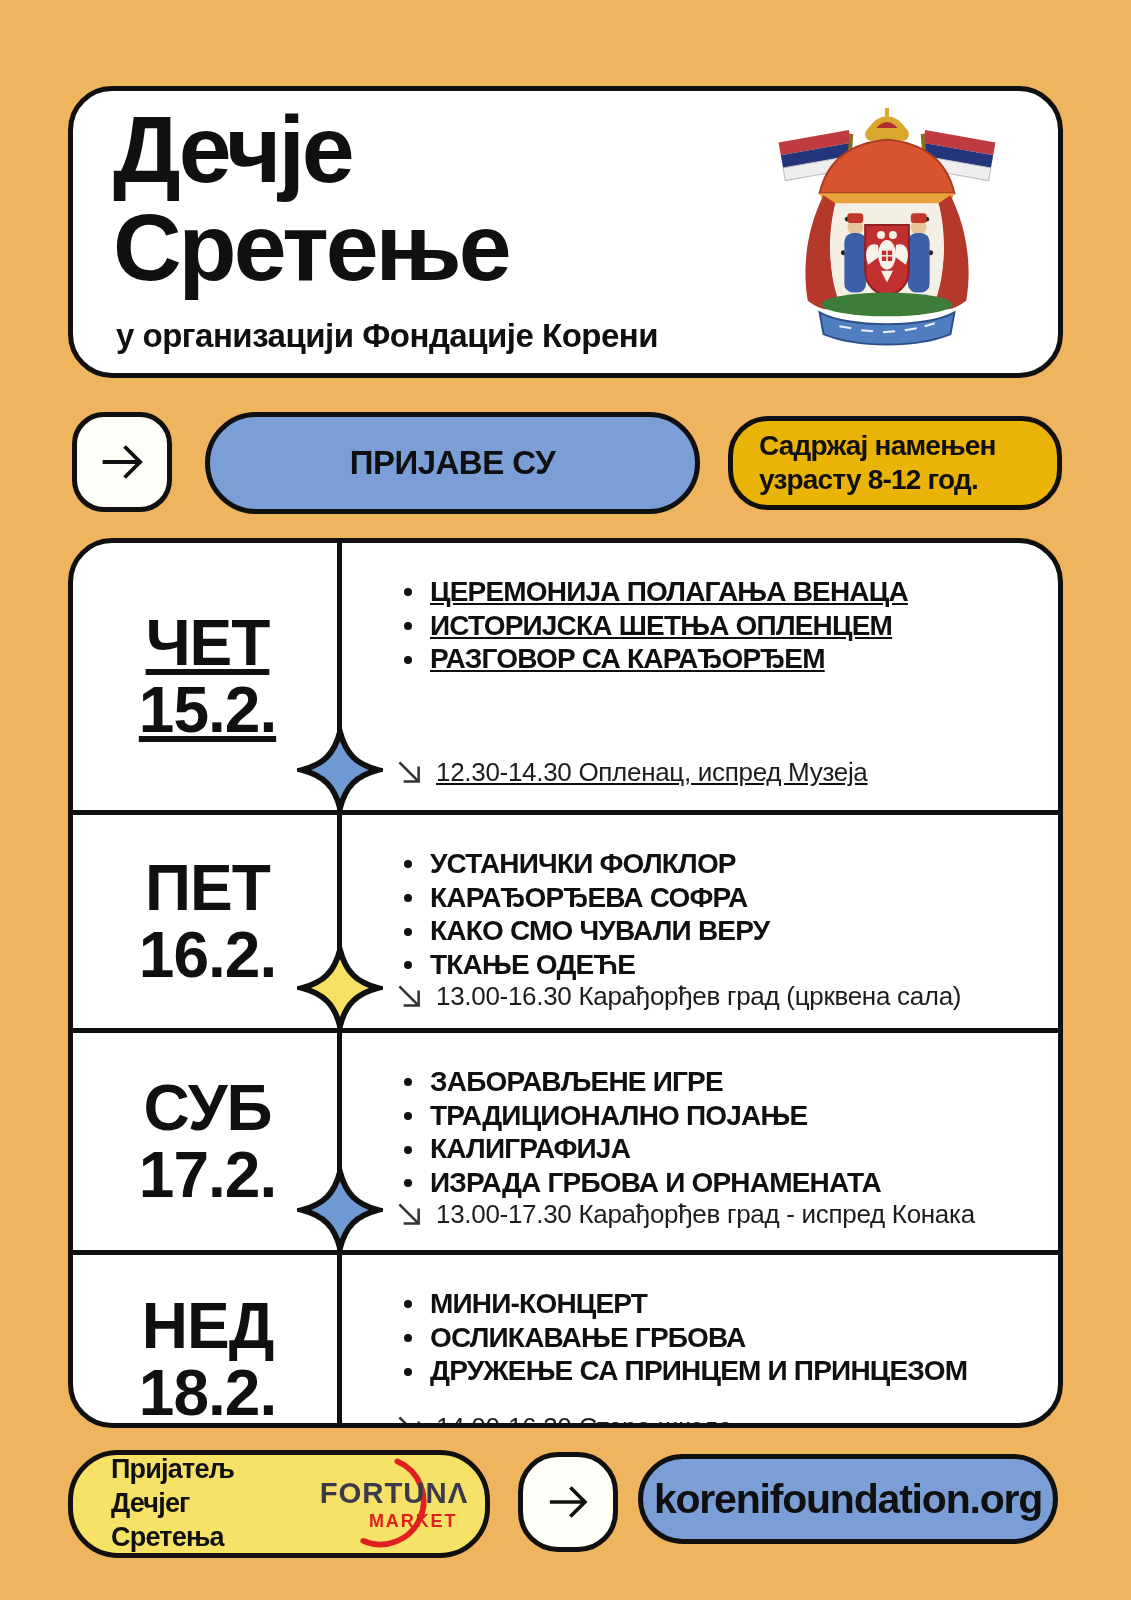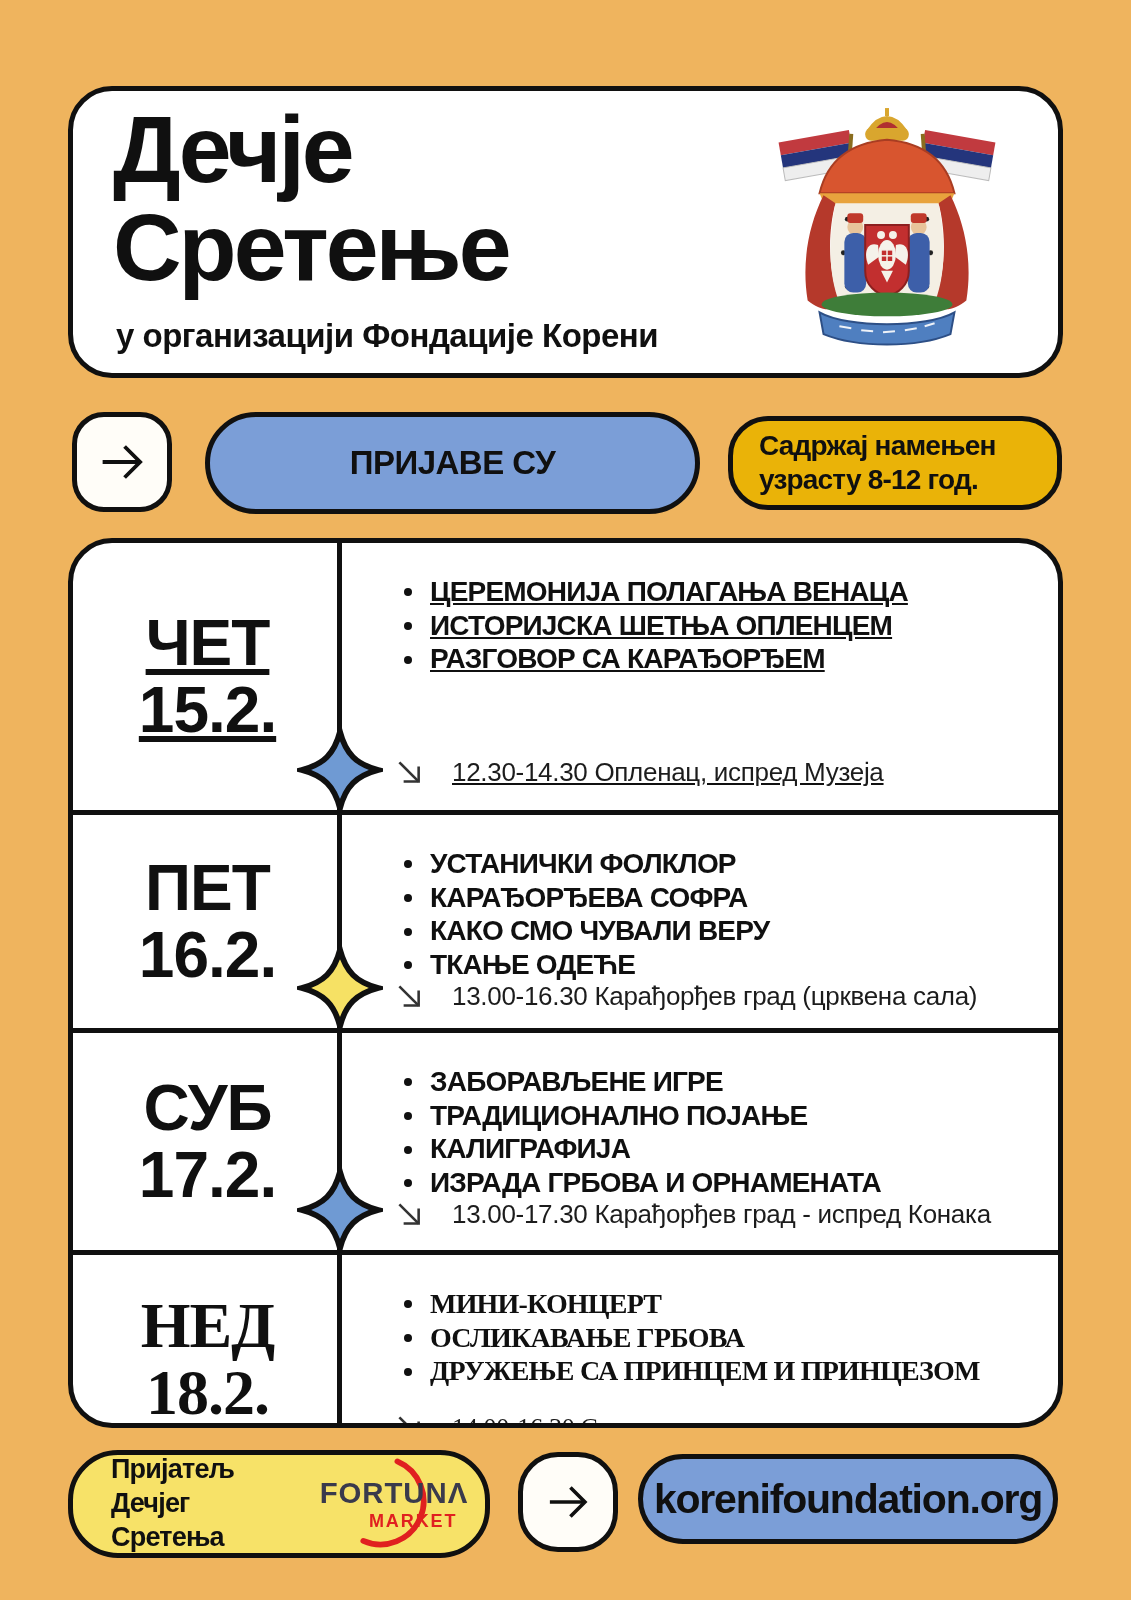--- a/index.html
+++ b/index.html
@@ -74,21 +74,21 @@
   ul.activities li {
     position:relative; padding-left:36px;
     font-size:28px; font-weight:800; line-height:1.2; letter-spacing:-0.8px;
     white-space:nowrap;
   }
   ul.activities li::before {
     content:""; position:absolute; left:10px; top:0.48em;
     width:8px; height:8px; border-radius:50%; background:#101010;
   }
   .time-line {
-    display:flex; align-items:center; gap:28px;
+    display:flex; align-items:center; gap:12px;
     font-size:26px; font-weight:400; color:#1c1c1c; letter-spacing:-0.3px;
     white-space:nowrap;
   }
   .diamond { position:absolute; left:224px; width:86px; height:86px; }
   #diamond-1 { top:184px; }
   #diamond-2 { top:402px; }
   #diamond-3 { top:624px; }
   .diamond svg { display:block; }
 
   
@@ -261,21 +261,21 @@
       <div class="time-line">
         <svg width="30" height="30" viewBox="0 0 28 28" fill="none" stroke="#333" stroke-width="2.4">
           <line x1="5" y1="4" x2="23" y2="22"></line>
             <polyline points="23,8 23,22 9,22"></polyline>
         </svg>
         <span>13.00-17.30 Карађорђев град - испред Конака</span>
       </div>
     </div>
   </div>
 
-  <div class="srow" style="height:215px;font-family:Liberation Serif, serif;">
+  <div class="srow" style="height:215px;">
     <div class="day-cell">
       <div class="day">НЕД</div>
       <div class="date">18.2.</div>
     </div>
     <div class="content-cell">
       <ul class="activities">
         <li>МИНИ-КОНЦЕРТ</li>
         <li>ОСЛИКАВАЊЕ ГРБОВА</li>
         <li>ДРУЖЕЊЕ СА ПРИНЦЕМ И ПРИНЦЕЗОМ</li>
       </ul>

